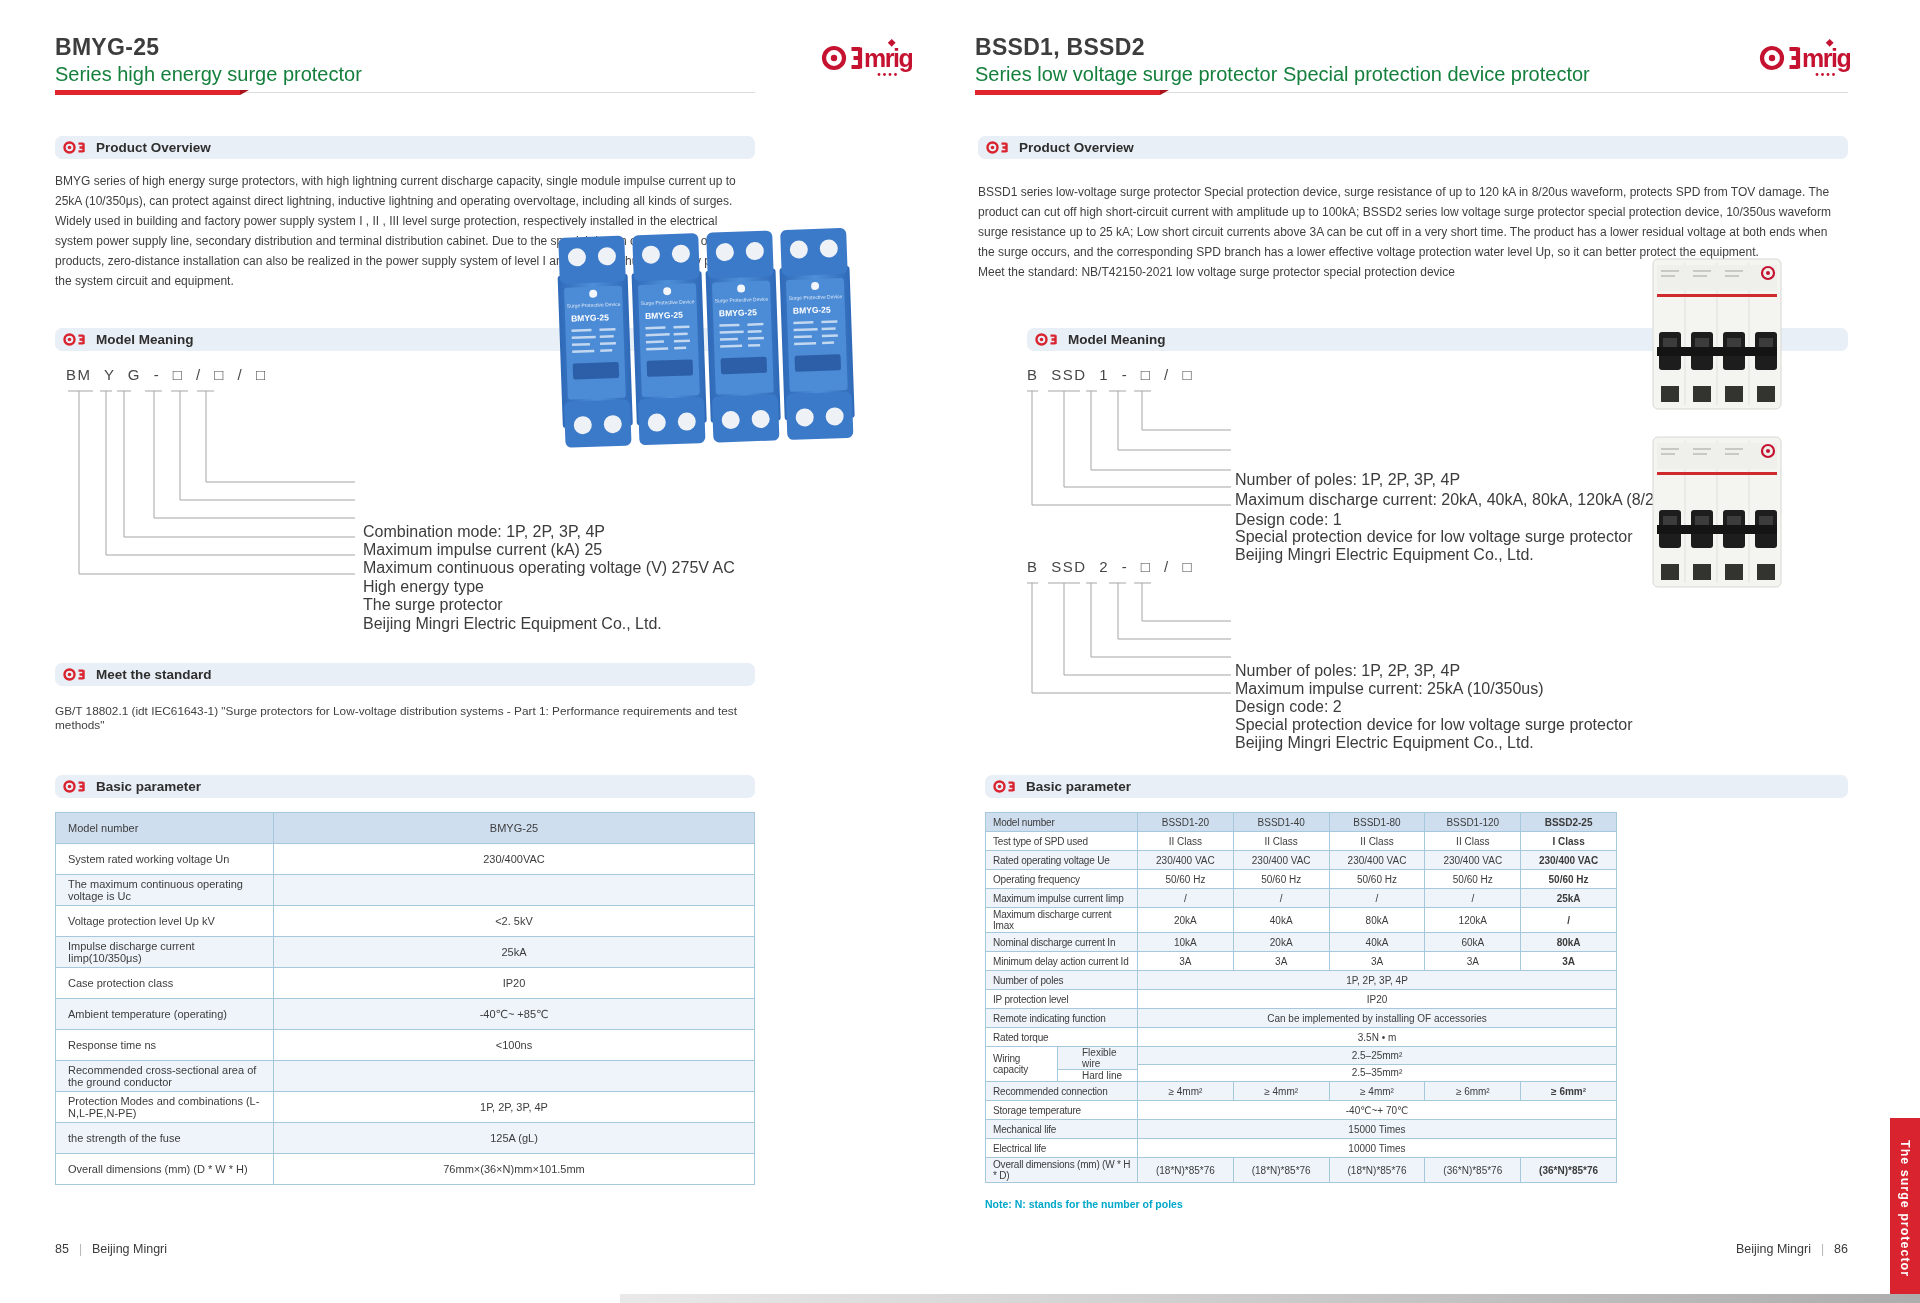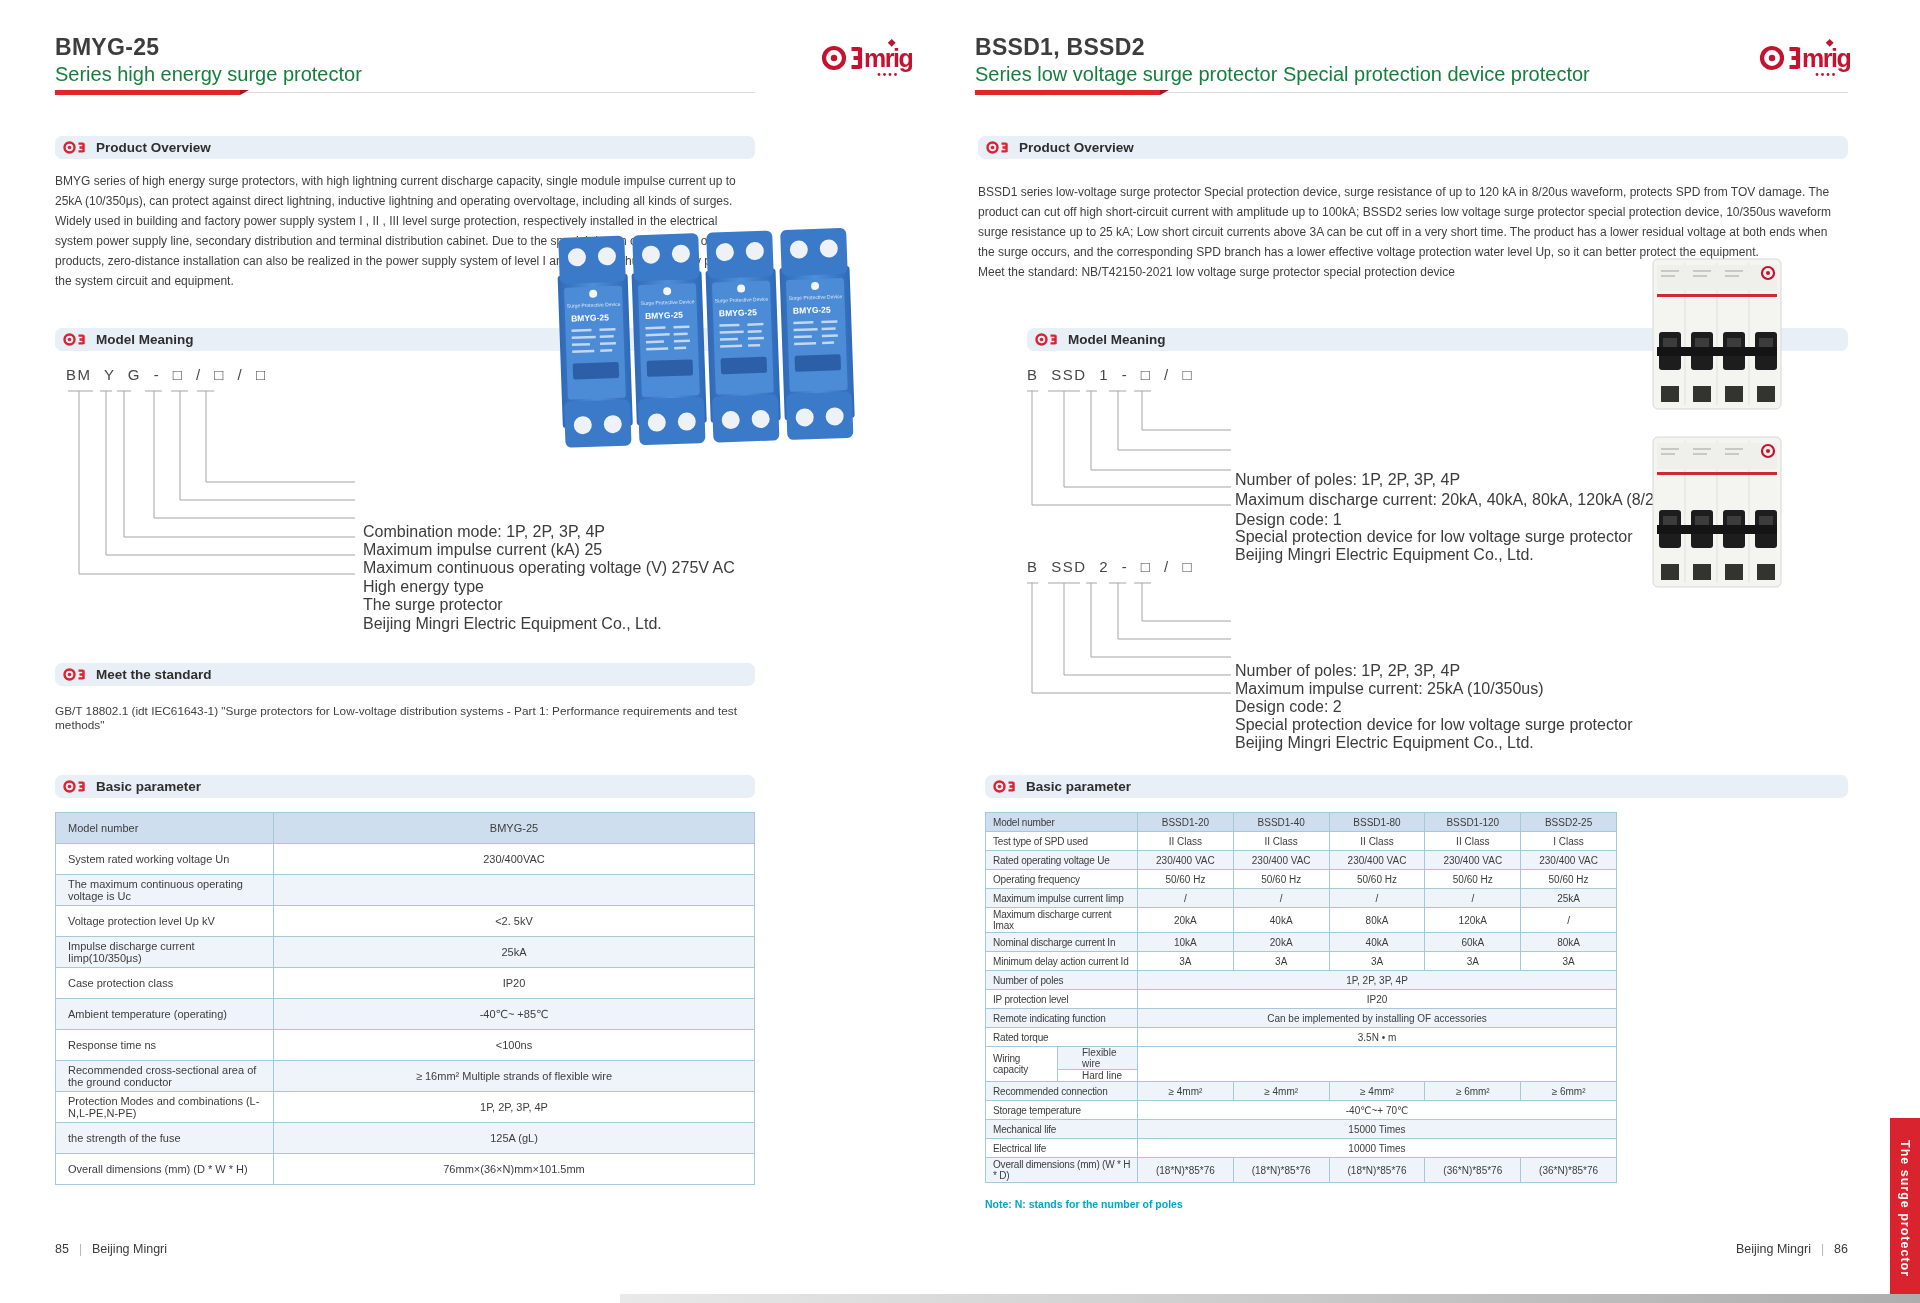--- a/index.html
+++ b/index.html
@@ -29,21 +29,21 @@
   .lt-label{width:218px;padding:3px 6px 3px 12px;border-right:1px solid #a6c8dc;display:flex;align-items:center;box-sizing:border-box;}
   .lt-value{flex:1;display:flex;align-items:center;justify-content:center;text-align:center;padding:2px 4px;}
   .head{background:#cfdeee;}
   .stripe{background:#eef4fa;}
   
   .rtable{position:absolute;border:1px solid #a6c8dc;box-sizing:border-box;background:#fff;}
   .rt-row{display:flex;min-height:18px;border-bottom:1px solid #a6c8dc;font-size:10px;color:#3c3c3c;align-items:stretch;}
   .rt-row:last-child{border-bottom:none;}
   .rt-label{width:152px;padding:1px 3px 1px 7px;border-right:1px solid #a6c8dc;display:flex;align-items:center;box-sizing:border-box;letter-spacing:-.2px;}
   .rt-cell{flex:1;border-right:1px solid #a6c8dc;display:flex;align-items:center;justify-content:center;text-align:center;padding:1px 2px;}
-  .rt-row > .rt-cell:last-child{border-right:none;}
+  .rt-row > .rt-cell:last-child{border-right:none;font-weight:bold;}
   .rt-span{flex:5;display:flex;align-items:center;justify-content:center;text-align:center;}
   .rt-group{width:72px;border-right:1px solid #a6c8dc;display:flex;align-items:center;padding-left:7px;box-sizing:border-box;letter-spacing:-.2px;}
   .rt-subcol{width:80px;border-right:1px solid #a6c8dc;display:flex;flex-direction:column;box-sizing:border-box;}
   .rt-sub{flex:1;display:flex;align-items:center;padding-left:24px;border-bottom:1px solid #a6c8dc;}
   .rt-sub:last-child{border-bottom:none;}
   .rt-valcol{flex:1;display:flex;flex-direction:column;}
   .rt-subval{flex:1;display:flex;align-items:center;justify-content:center;border-bottom:1px solid #a6c8dc;}
   .rt-subval:last-child{border-bottom:none;}
   .note{position:absolute;font-size:10.5px;font-weight:700;color:#00a7c9;}
   .footer{position:absolute;font-size:12.5px;color:#3a3a3a;display:flex;align-items:center;gap:10px;}
@@ -244,21 +244,20 @@
     <div class="lt-row stripe">
       <div class="lt-label">Ambient temperature (operating)</div>
       <div class="lt-value">-40℃~ +85℃</div>
     </div>
     <div class="lt-row">
       <div class="lt-label">Response time ns</div>
       <div class="lt-value">&lt;100ns</div>
     </div>
     <div class="lt-row stripe">
       <div class="lt-label">Recommended cross-sectional area of the ground conductor</div>
-      <div class="lt-value">≥ 16mm² Multiple strands of flexible wire</div>
     </div>
     <div class="lt-row">
       <div class="lt-label">Protection Modes and combinations (L-N,L-PE,N-PE)</div>
       <div class="lt-value">1P, 2P, 3P, 4P</div>
     </div>
     <div class="lt-row stripe">
       <div class="lt-label">the strength of the fuse</div>
       <div class="lt-value">125A (gL)</div>
     </div>
     <div class="lt-row">
@@ -429,20 +428,24 @@
     <div class="rt-row">
       <div class="rt-label">Rated torque</div>
       <div class="rt-span">3.5N • m</div>
     </div>
     <div class="rt-row double">
       <div class="rt-group">Wiring capacity</div>
       <div class="rt-subcol">
         <div class="rt-sub stripe">Flexible wire</div>
         <div class="rt-sub">Hard line</div>
       </div>
+      <div class="rt-valcol">
+        <div class="rt-subval stripe">2.5–25mm²</div>
+        <div class="rt-subval">2.5–35mm²</div>
+      </div>
     </div>
     <div class="rt-row stripe">
       <div class="rt-label">Recommended connection</div>
       <div class="rt-cell">≥ 4mm²</div>
       <div class="rt-cell">≥ 4mm²</div>
       <div class="rt-cell">≥ 4mm²</div>
       <div class="rt-cell">≥ 6mm²</div>
       <div class="rt-cell">≥ 6mm²</div>
     </div>
     <div class="rt-row">

